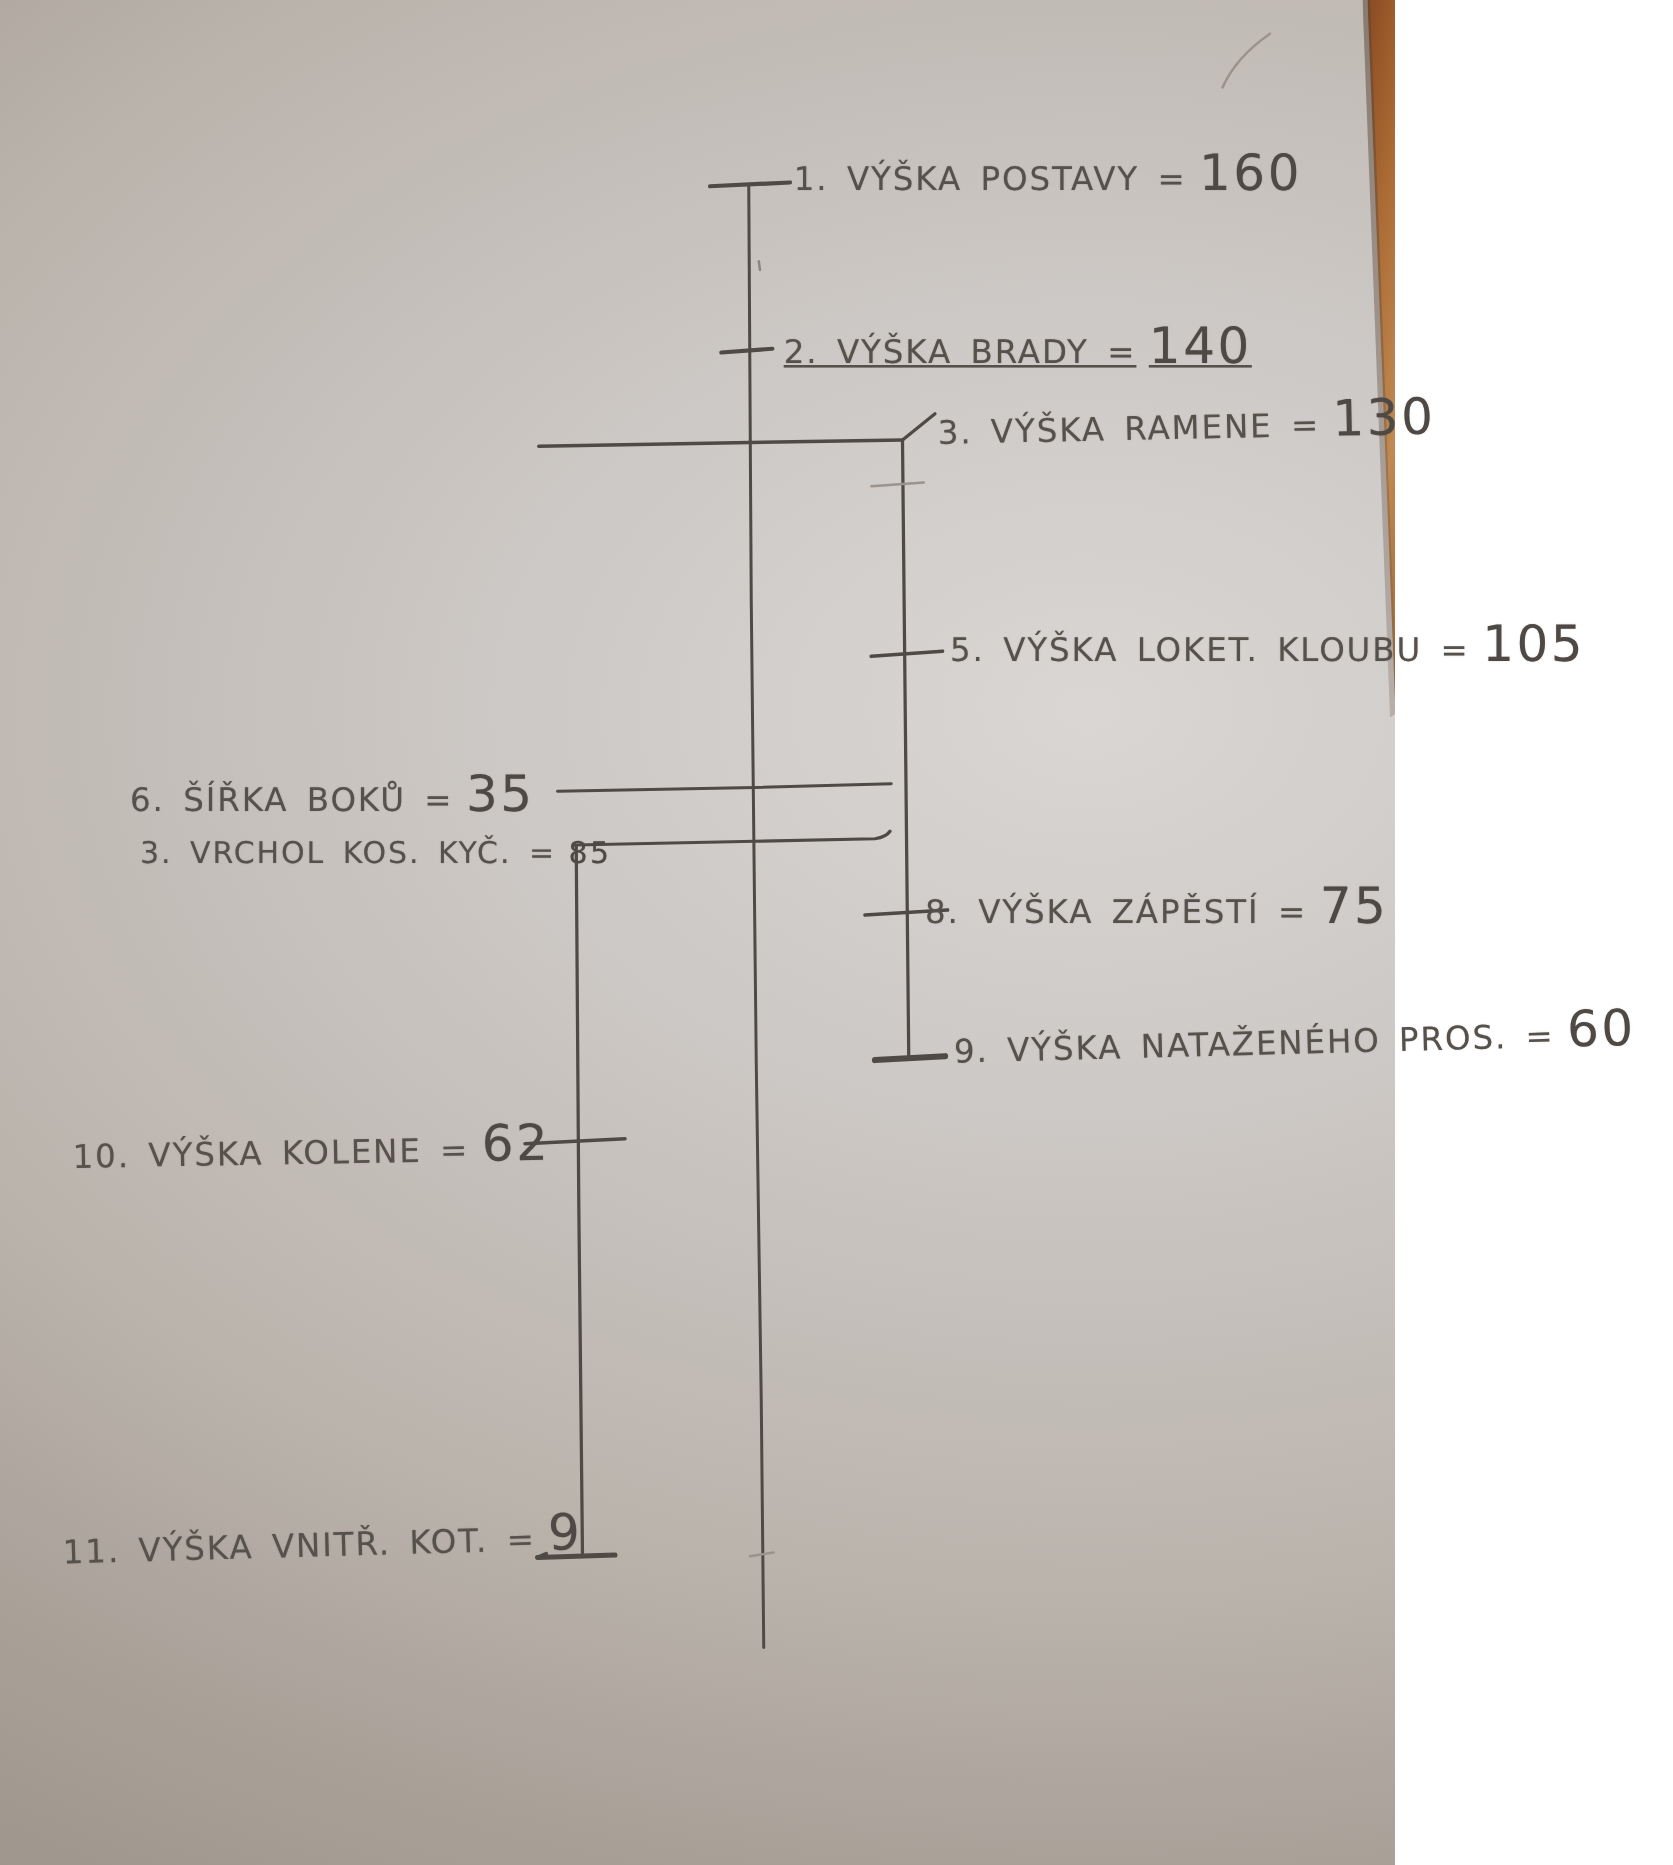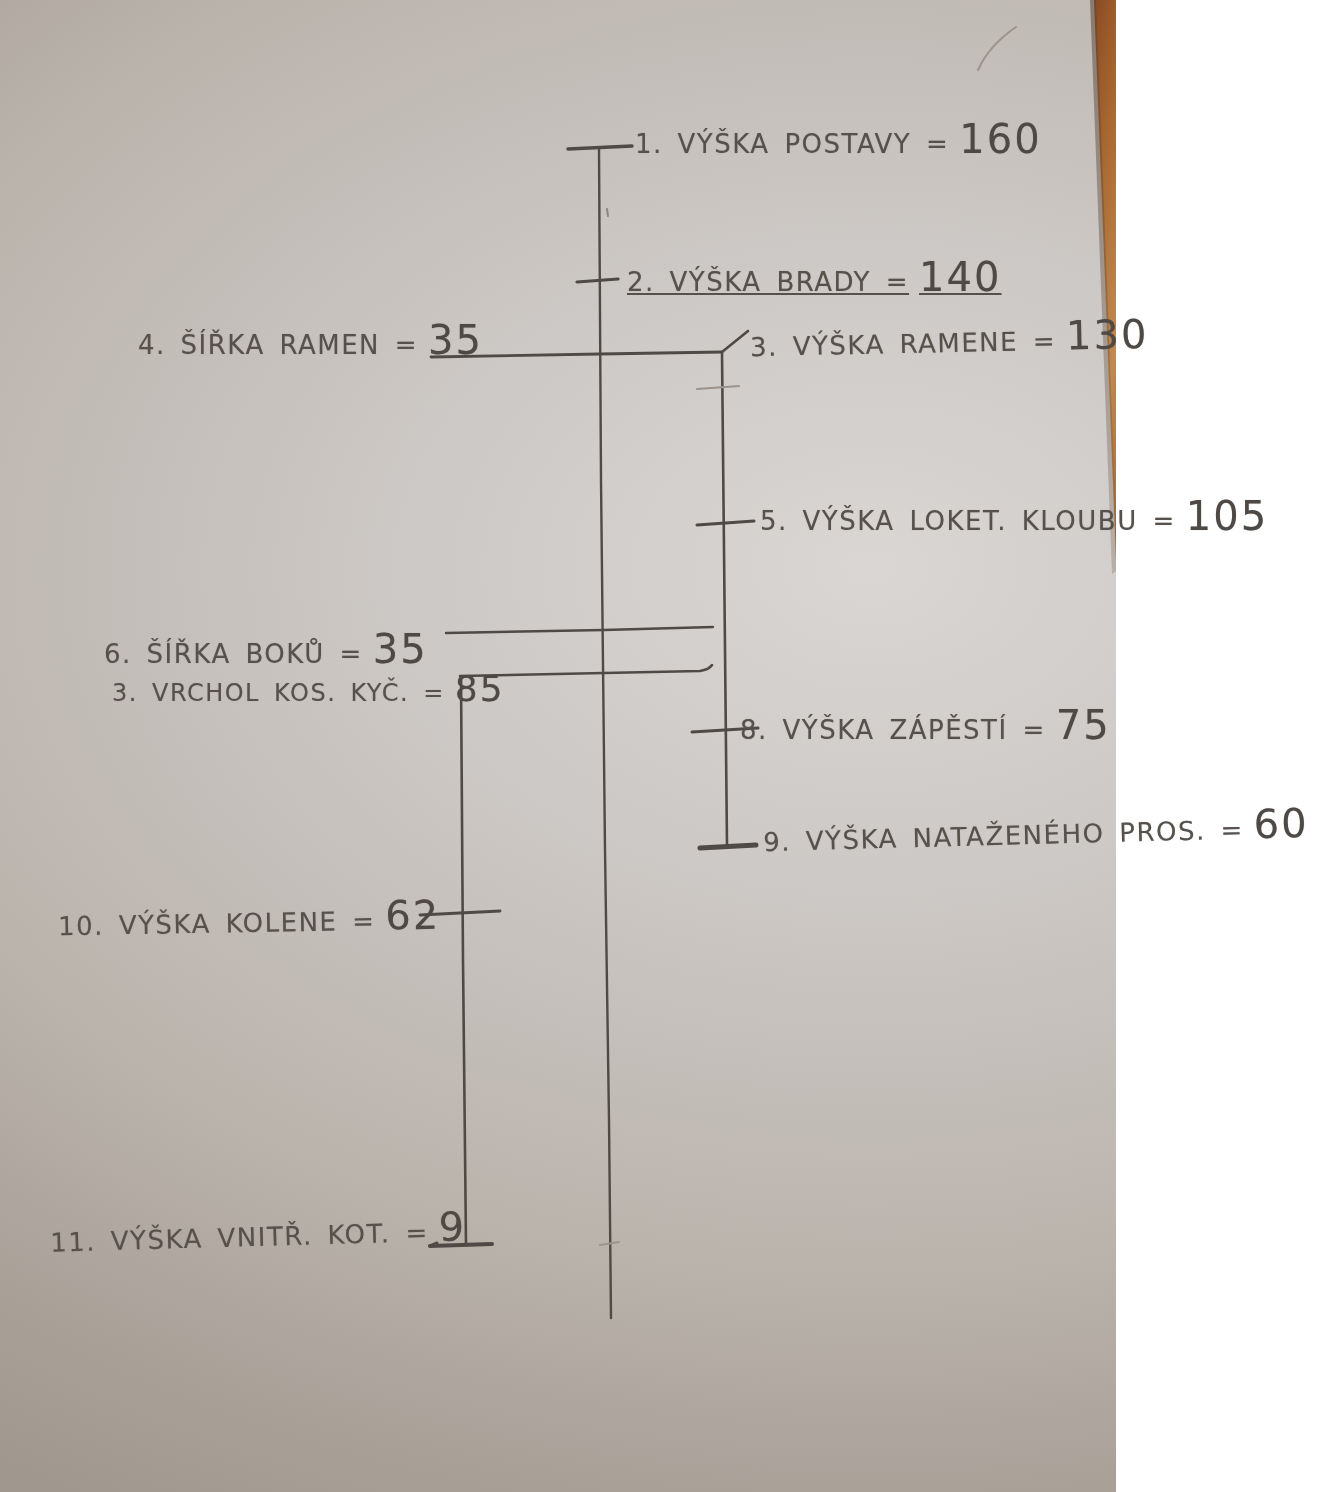--- a/index.html
+++ b/index.html
@@ -90,34 +90,31 @@
   </div>
 
   <div class="m" style="left:627px;top:254px;text-decoration:underline;">
     <span class="mt">2. VÝŠKA BRADY =</span><span class="mv">140</span>
   </div>
 
   <div class="m" style="left:750px;top:315px;transform:rotate(-1.2deg);">
     <span class="mt">3. VÝŠKA RAMENE =</span><span class="mv">130</span>
   </div>
 
-  <div class="m" style="left:138px;top:317px;">
-    <span class="mt">4. ŠÍŘKA RAMEN =</span><span class="mv">35</span>
-  </div>
 
   <div class="m" style="left:760px;top:493px;">
     <span class="mt">5. VÝŠKA LOKET. KLOUBU =</span><span class="mv">105</span>
   </div>
 
-  <div class="m" style="left:104px;top:626px;">
+  <div class="m" style="left:104px;top:613px;">
     <span class="mt">6. ŠÍŘKA BOKŮ =</span><span class="mv">35</span>
   </div>
 
   <div class="m" style="left:112px;top:668px;font-size:24px;">
-    <span class="mt">3. VRCHOL KOS. KYČ. =</span><span class="mv" style="font-size:36px;">85</span>
+    <span class="mt">3. VRCHOL KOS. KYČ. =</span><span class="mv" style="font-size:24px;">85</span>
   </div>
 
   <div class="m" style="left:740px;top:702px;">
     <span class="mt">8. VÝŠKA ZÁPĚSTÍ =</span><span class="mv">75</span>
   </div>
 
   <div class="m" style="left:763px;top:807px;transform:rotate(-1.5deg);">
     <span class="mt">9. VÝŠKA NATAŽENÉHO PROS. =</span><span class="mv">60</span>
   </div>
 

